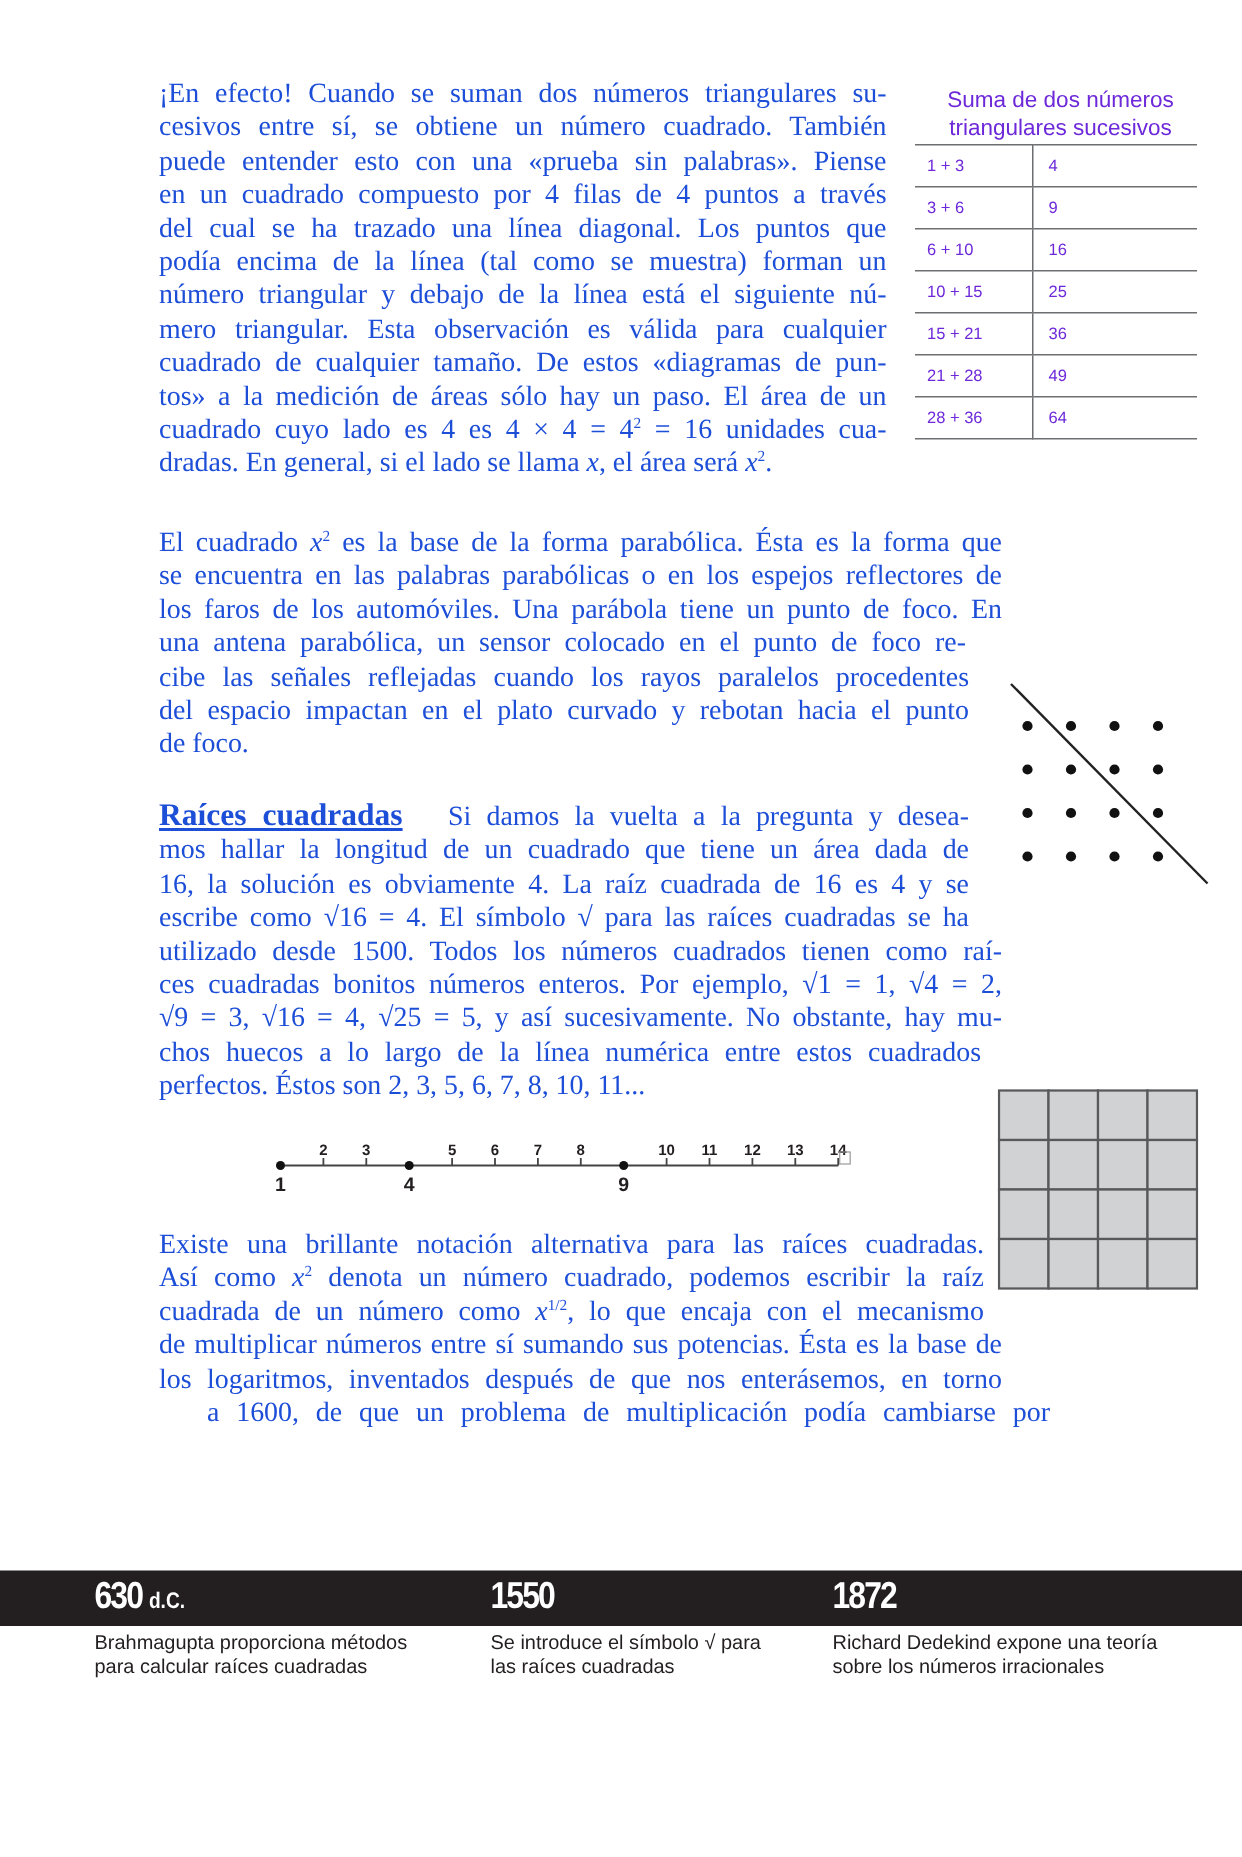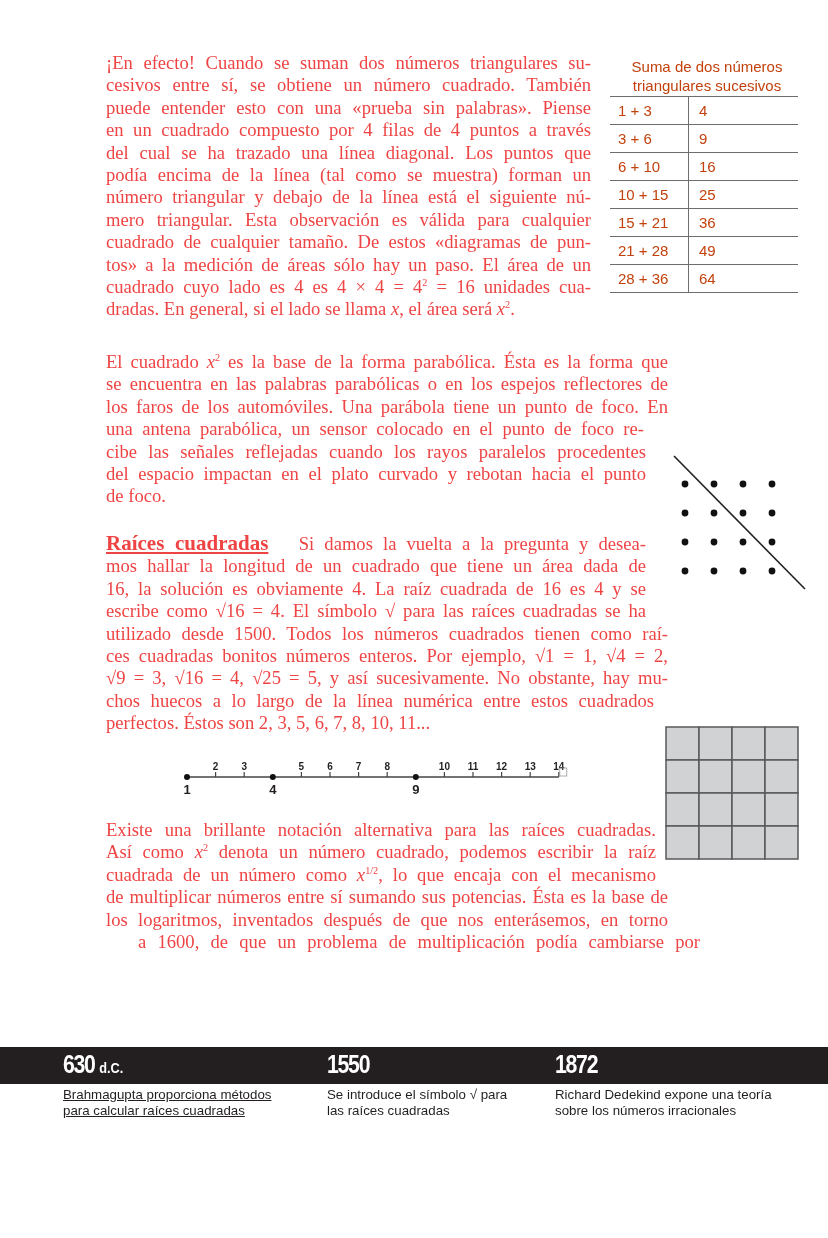--- a/index.html
+++ b/index.html
@@ -1,33 +1,33 @@
 <!DOCTYPE html>
 <html><head>
 <meta charset="utf-8">
 <style>
   html, body { margin: 0; padding: 0; background: #ffffff; }
   body { width: 828px; height: 1238px; position: relative; overflow: hidden; color: #231f20; }
   .para {
     position: absolute; left: 106px;
     font-family: "Liberation Serif", serif;
     font-size: 18.6px; line-height: 22.4px;
-    text-align: justify; color: #ef4444;
+    text-align: justify; color: #1d4ed8;
   }
   .para .ln { display: block; white-space: nowrap; text-align-last: justify; }
   .para .ln.last { text-align-last: left; }
   .para i { font-style: italic; }
   sup { font-size: 0.55em; vertical-align: 0.65em; line-height: 0; }
   .h-bold { font-weight: bold; font-size: 21px; text-decoration: underline; }
 
   
-  .tbl-wrap { position: absolute; left: 610px; top: 57px; width: 188px; font-family: "Liberation Sans", sans-serif; color: #c2410c; }
+  .tbl-wrap { position: absolute; left: 610px; top: 57px; width: 188px; font-family: "Liberation Sans", sans-serif; color: #6d28d9; }
   .tbl-title { font-size: 15px; line-height: 19px; text-align: center; margin-left: 6px; }
   table.sum { border-collapse: collapse; width: 188px; margin-top: 1px; }
-  table.sum td { font-size: 15px; height: 27px; padding: 0 0 0 8px; border-top: 1.5px solid #6d6e70; border-bottom: 1.5px solid #6d6e70; }
+  table.sum td { font-size: 11px; height: 27px; padding: 0 0 0 8px; border-top: 1.5px solid #6d6e70; border-bottom: 1.5px solid #6d6e70; }
   table.sum td.c1 { width: 70px; border-right: 1.5px solid #6d6e70; }
   table.sum td.c2 { padding-left: 10px; }
 
   
   .dots { position: absolute; left: 670px; top: 452px; width: 140px; height: 145px; }
   .grid { position: absolute; left: 665px; top: 726px; width: 134px; height: 134px; }
 
   
   .numline { position: absolute; left: 170px; top: 752px; width: 410px; height: 50px; }
 
@@ -193,21 +193,21 @@
   <span class="ln"><span>Así como </span><i>x</i><sup>2</sup><span> denota un número cuadrado, podemos escribir la raíz</span></span>
   <span class="ln"><span>cuadrada de un número como </span><i>x</i><sup>1/2</sup><span>, lo que encaja con el mecanismo</span></span>
   <span class="ln" style="width:562px;">de multiplicar números entre sí sumando sus potencias. Ésta es la base de</span>
   <span class="ln" style="width:562px;">los logaritmos, inventados después de que nos enterásemos, en torno</span>
   <span class="ln" style="width:562px;margin-left:32px;">a 1600, de que un problema de multiplicación podía cambiarse por</span>
 </div>
 
 <div class="band"></div>
 
 <div class="tl-year" style="left:63px;"><span>630</span> <span class="era">d.C.</span></div>
-<div class="tl-desc" style="left:63px;text-decoration:underline;">
+<div class="tl-desc" style="left:63px;">
     <div>Brahmagupta proporciona métodos</div>
     <div>para calcular raíces cuadradas</div>
   </div>
 
 <div class="tl-year" style="left:327px;"><span>1550</span></div>
 <div class="tl-desc" style="left:327px;">
     <div>Se introduce el símbolo √ para</div>
     <div>las raíces cuadradas</div>
   </div>
 

